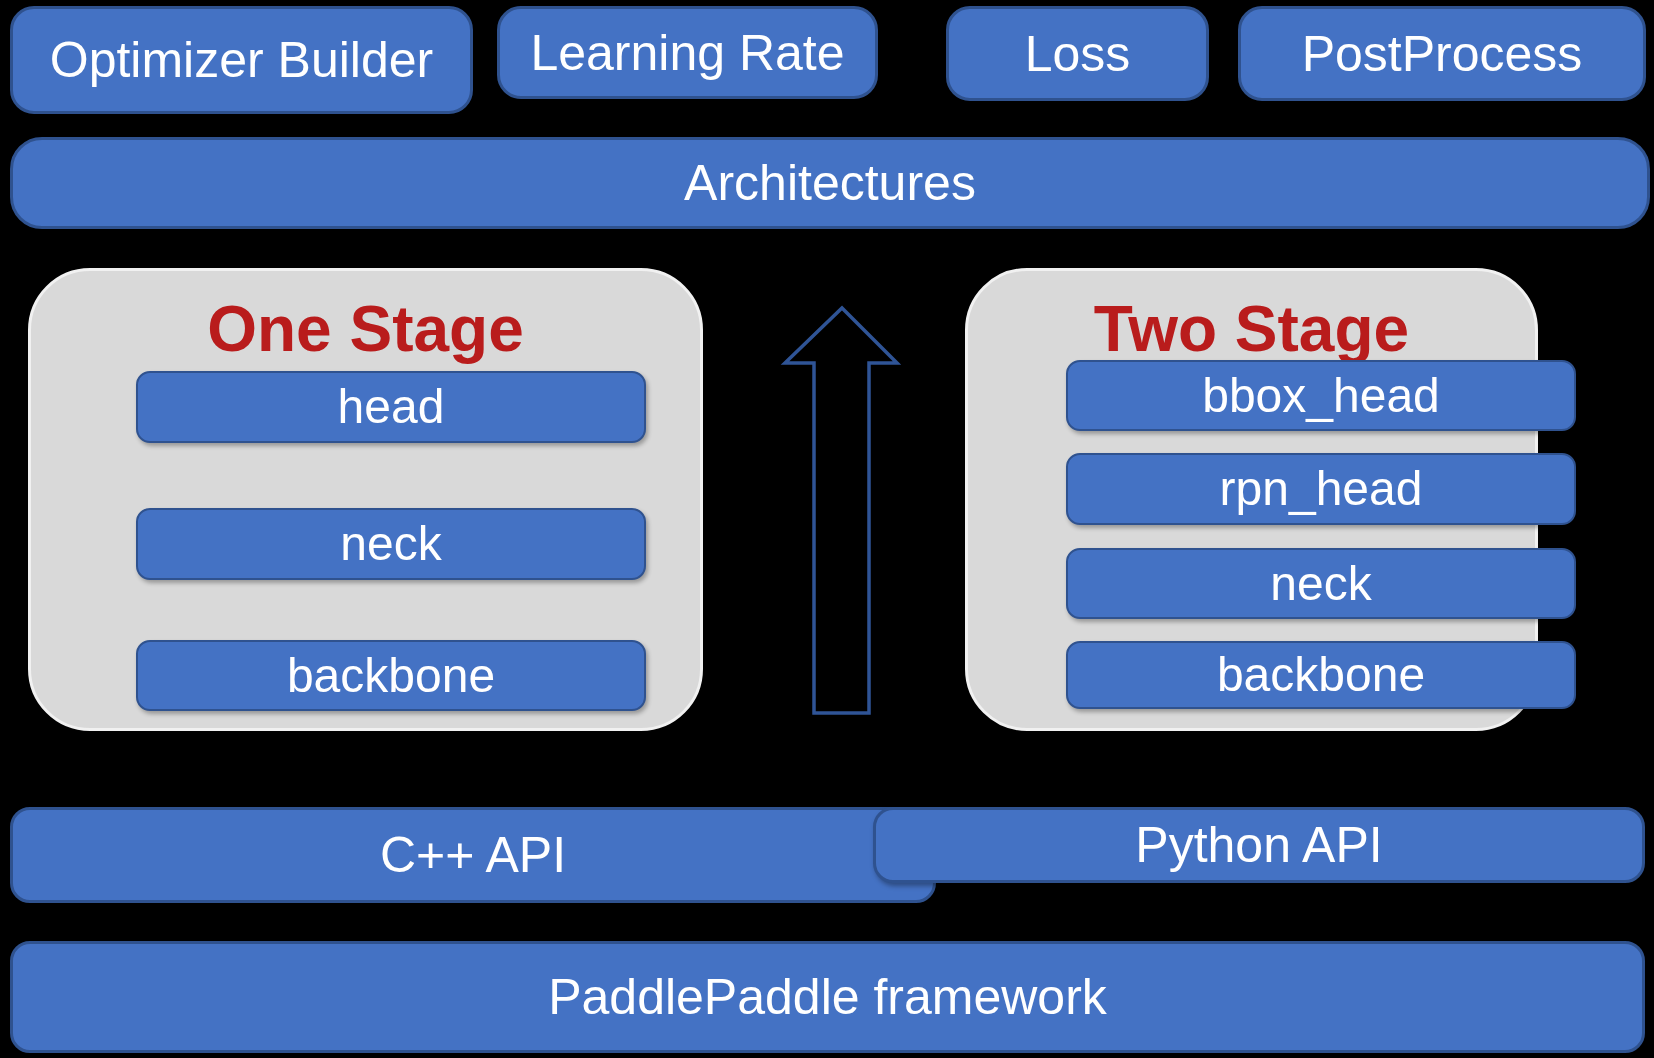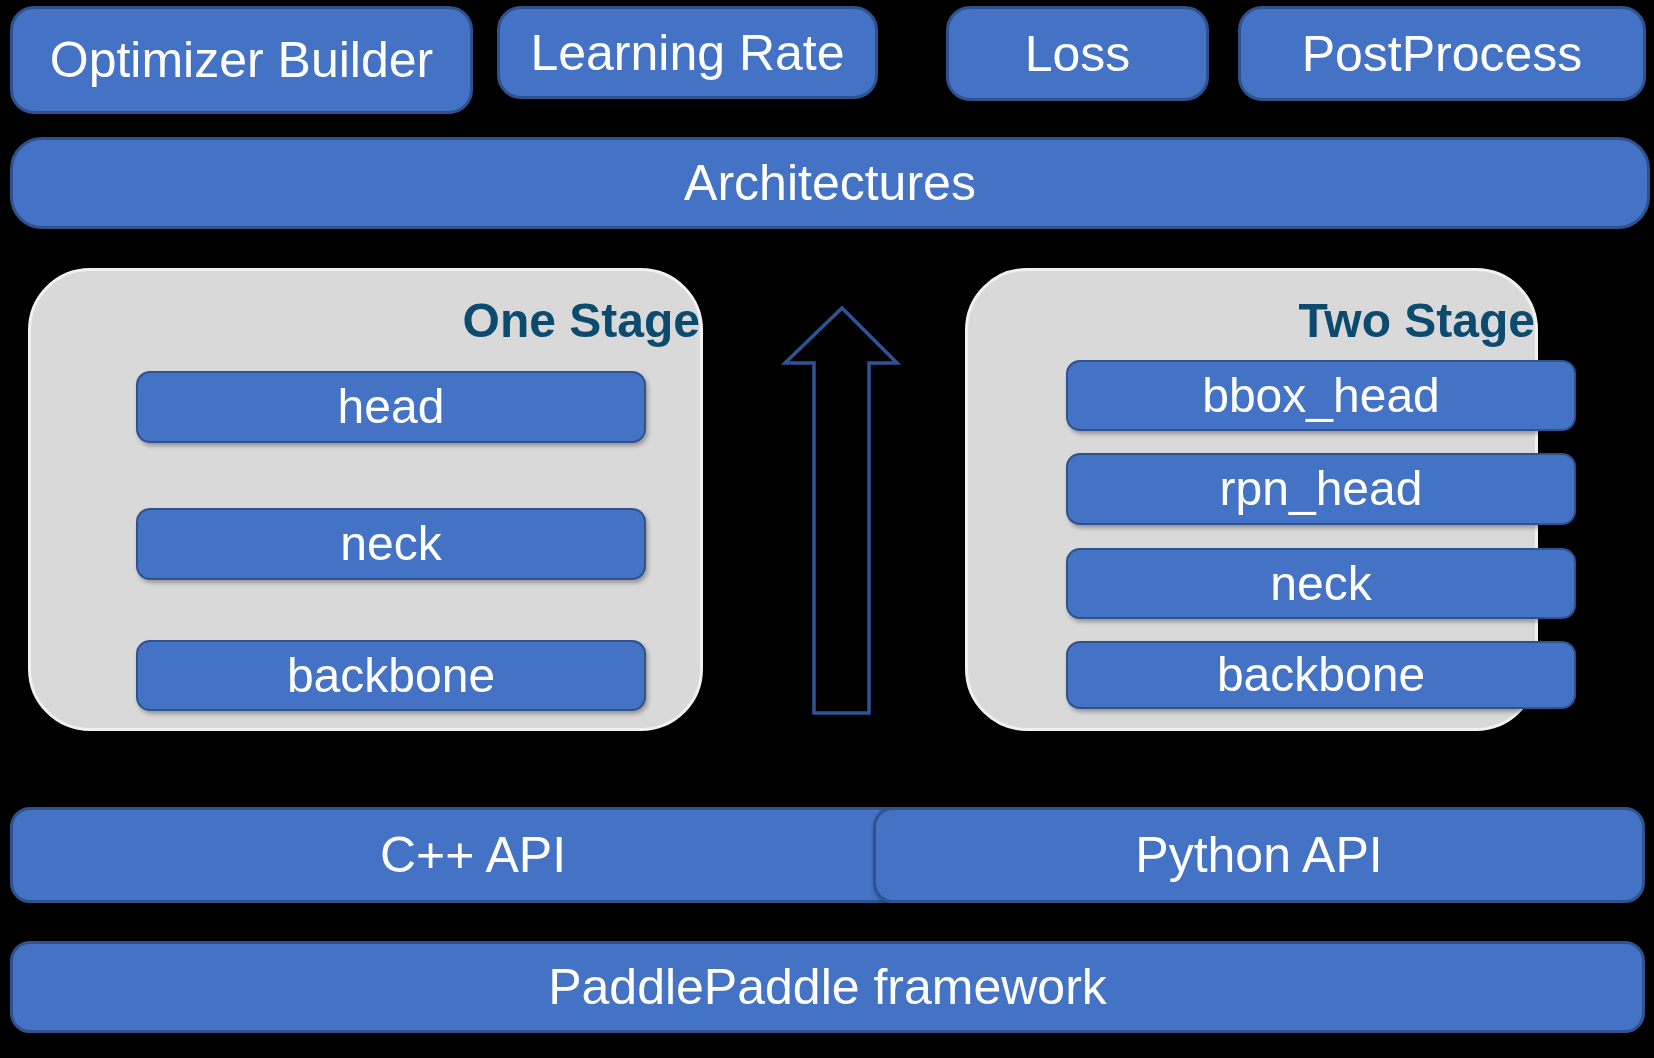--- a/index.html
+++ b/index.html
@@ -35,23 +35,23 @@
     box-sizing: border-box;
     background: #D9D9D9;
     border: 3px solid #F1F1F1;
     border-radius: 62px;
   }
   .stage-title {
     position: absolute;
     left: 0;
     right: 0;
     top: 22px;
-    text-align: right;
-    color: #0c4a6e;
-    font-size: 48px;
+    text-align: center;
+    color: #b91c1c;
+    font-size: 64px;
     font-weight: bold;
     line-height: 1.15;
   }
   .layer {
     border-width: 2px;
     border-radius: 14px;
     font-size: 48px;
     box-shadow: 2px 3px 4px rgba(0,0,0,0.30);
   }
   .arrow-svg {
@@ -88,17 +88,17 @@
     <div class="bluebox layer" style="left:98px; top:182px; width:510px; height:72px;">rpn_head</div>
     <div class="bluebox layer" style="left:98px; top:277px; width:510px; height:71px;">neck</div>
     <div class="bluebox layer" style="left:98px; top:370px; width:510px; height:68px;">backbone</div>
   </div>
 
   <svg class="arrow-svg" viewBox="0 0 1654 1058">
     <polygon points="842,308 897,363 869,363 869,713 814,713 814,363 785,363" fill="none" stroke="#2F5496" stroke-width="3.5" stroke-linejoin="miter"></polygon>
   </svg>
 
   <div class="bluebox" style="left:10px; top:807px; width:926px; height:96px; border-radius:20px;">C++ API</div>
-  <div class="bluebox" style="left:873px; top:807px; width:772px; height:96px; border-radius:20px;">Python API</div>
+  <div class="bluebox" style="left:873px; top:807px; width:772px; height:76px; border-radius:20px;">Python API</div>
 
-  <div class="bluebox" style="left:10px; top:941px; width:1635px; height:92px; border-radius:20px;">PaddlePaddle framework</div>
+  <div class="bluebox" style="left:10px; top:941px; width:1635px; height:112px; border-radius:20px;">PaddlePaddle framework</div>
 
 </div>
 
 </body></html>

